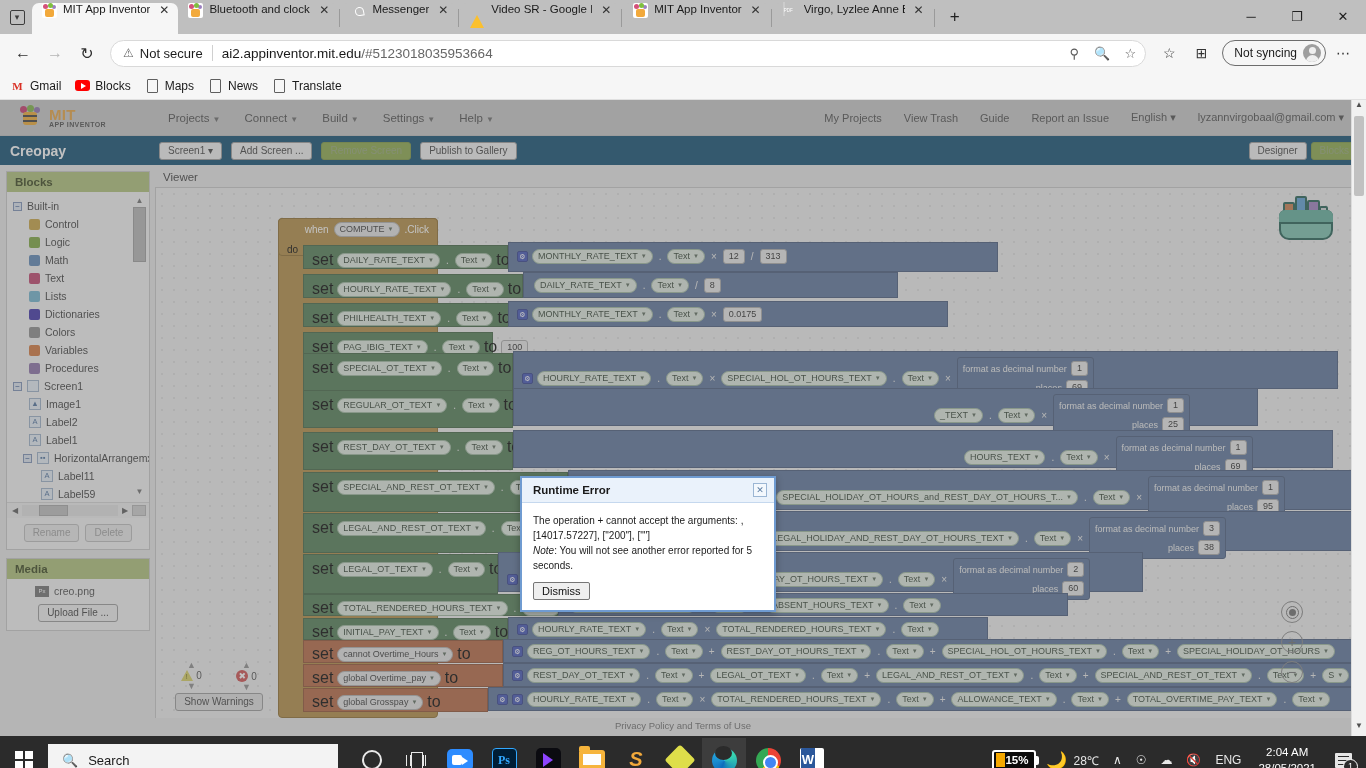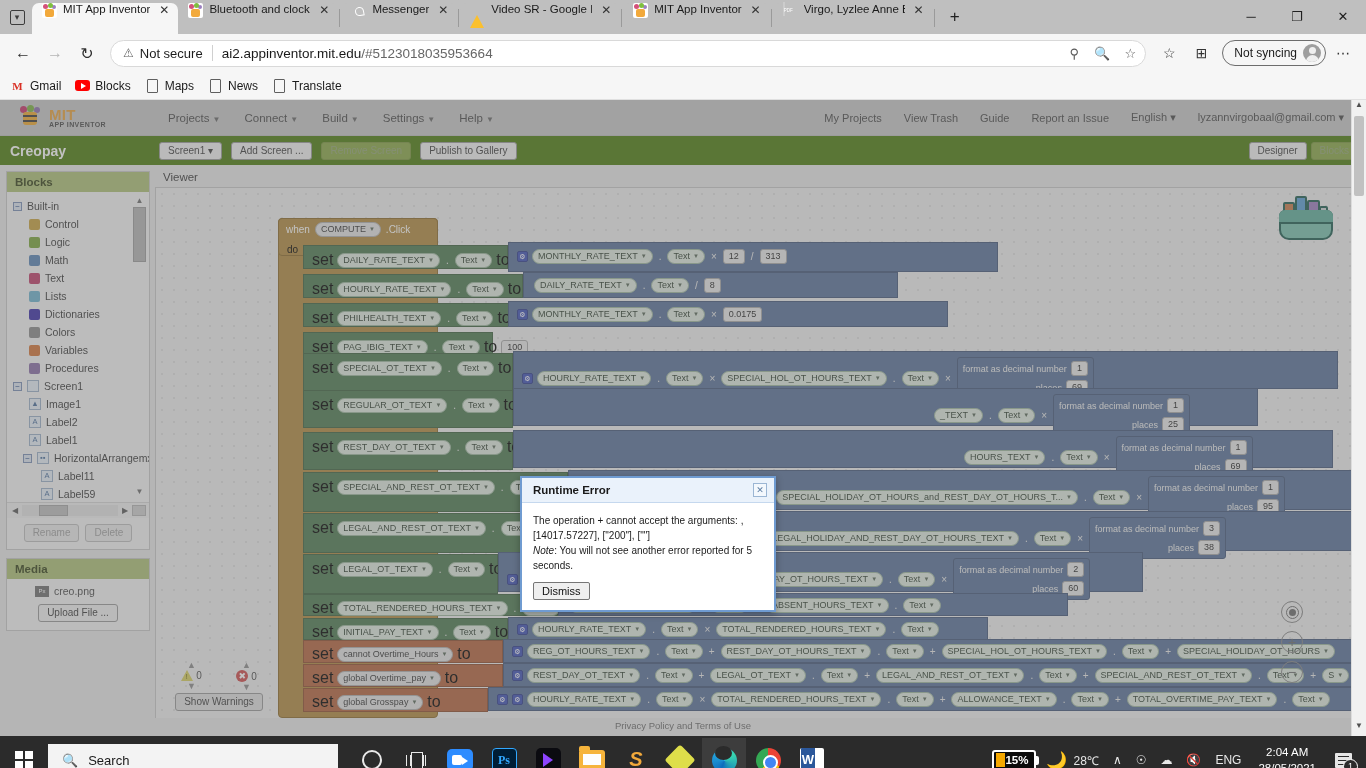--- a/index.html
+++ b/index.html
@@ -147,21 +147,21 @@
      letter-spacing:0.3px;}
   #ai-logo .txt .t2 { font-size: 7px; font-weight: bold; color: #4b4b4b; letter-spacing:0.4px;}
   #ai-menu { display: flex; gap: 24px; margin-left: 30px; }
   .ai-menu-item { font-size: 11.5px; color: #4a4a4a; }
   .ai-menu-item .caret { font-size: 8px; color:#6a6a6a; margin-left:3px;}
   #ai-header-right { margin-left: auto; display:flex; align-items:center; gap:22px;
      padding-right: 22px; }
   #ai-header-right span { font-size: 11px; color:#4a4a4a; }
 
   #ai-projectbar {
-    height: 29px; background: #4d7c0f;
+    height: 29px; background: #0c4a6e;
     display:flex; align-items:center; padding: 0 8px 0 10px; gap: 9px;
   }
   #proj-name { font-size: 14px; font-weight: bold; color:#fff; width: 140px; }
   .gbtn {
     font-size: 10px; color:#3d3d3d; background:#e8e8e8; border:1px solid #9a9a9a;
     border-radius: 3px; padding: 3px 8px; line-height: 1;
   }
   .gbtn.dim { color: #97a87a; background: #8aa848; border-color:#7c963f; }
   .gbtn.on  { background:#f1f1f1; }
   #projectbar-right { margin-left:auto; display:flex; gap:4px; }
@@ -254,21 +254,21 @@
   #ws-hscroll { position:absolute; left: 64px; right: 40px; bottom: 6px; height:9px; }
   #ws-hscroll .thumb { position:absolute; left:6%; width:26%; top:0;bottom:0;
      background:#e7e7e7; border-radius:5px; }
 
   
   #blocks-layer { position:absolute; left:0; top:0; }
   .evt-block {
     background: #b28b40; border:1px solid #8d6c2c; border-radius: 4px;
   }
   .evt-head { font-size:10px; color:#fff; padding: 3px 8px 3px 7px; display:flex;
-     align-items:center; gap:5px;}
+     align-items:center; gap:5px;justify-content:flex-end;}
   .stmt-green { background:#4f7a52; border:1px solid #3e6341; }
   .stmt-orange{ background:#b5653f; border:1px solid #8f4e30; }
   .val-blue  { background:#5b7399; border:1px solid #46597a; }
   .fld {
     display:inline-flex; align-items:center; gap:3px;
     background:#dfe9df; color:#2d3d2e; border:1px solid #9db79f; border-radius:9px;
     padding: 1px 5px; font-size: 9px; line-height: 11px;
   }
   .fld.lt { background:#e4e4e4; color:#333; border-color:#b0b0b0; }
   .fld .dd { font-size:6px; color:#5a6a5a; }

